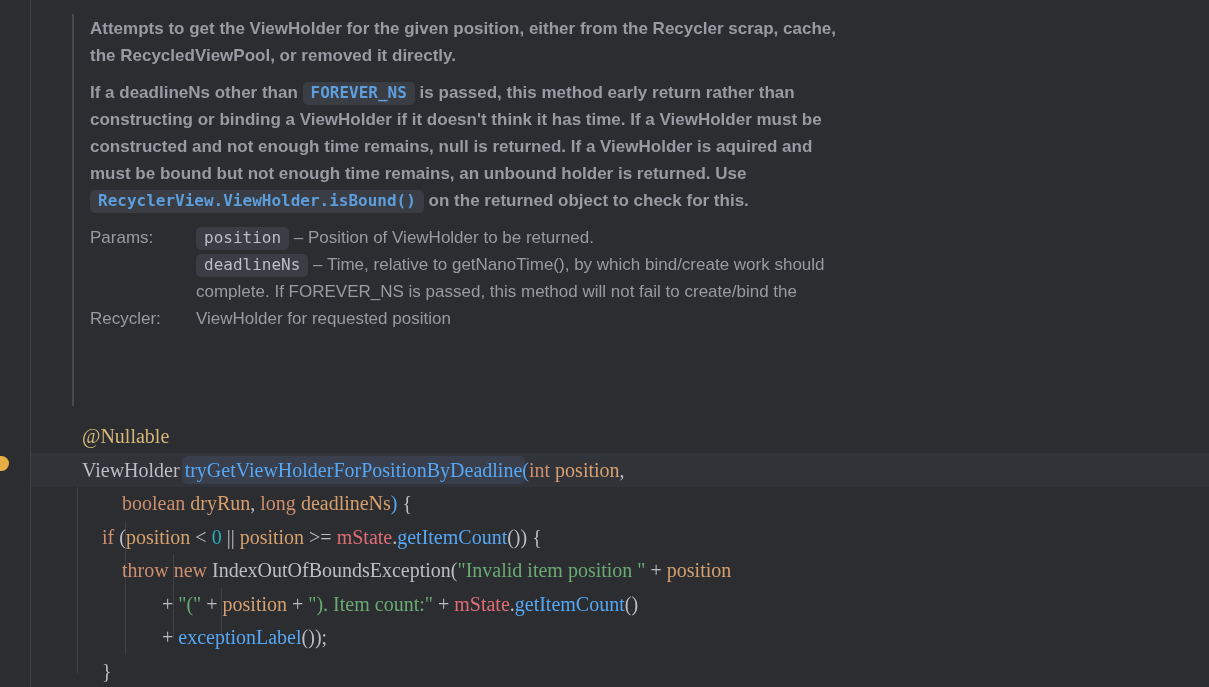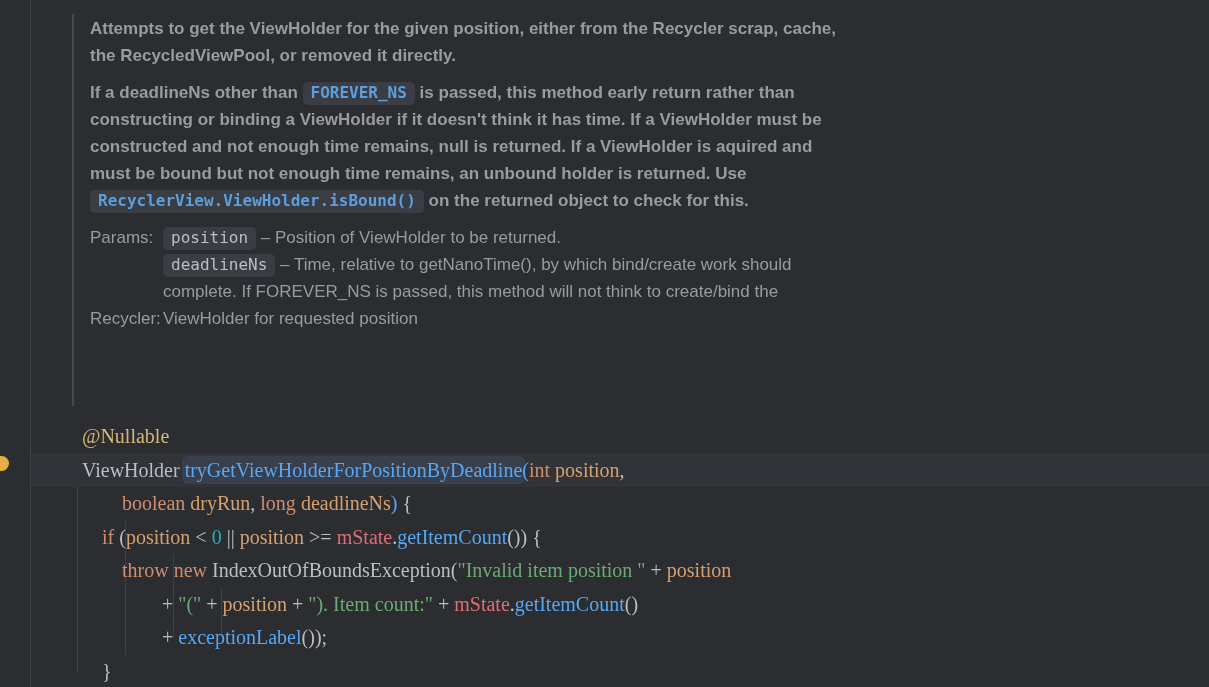--- a/index.html
+++ b/index.html
@@ -23,21 +23,21 @@
   }
   .doc-para{margin-bottom:10px;font-weight:bold;}
   .doc-line{white-space:pre-wrap;}
   .chip{
     display:inline-block;background:var(--chip-bg);border-radius:5px;
     padding:1px 8px 2px;font-family:"DejaVu Sans Mono",monospace;
     font-size:16px;line-height:20px;vertical-align:baseline;
   }
   .chip.blue{color:var(--chip-blue);}
   .chip.gray{color:var(--chip-gray);}
-  .doc-section{display:grid;grid-template-columns:73px 1fr;}
+  .doc-section{display:grid;grid-template-columns:73px 1fr;gap:33px;}
   .doc-label{color:var(--doc-text);}
   .caret-row{position:absolute;left:31px;right:0;top:453px;height:34px;background:var(--caret-row);}
   .ident-box{background:var(--ident-hl);border-radius:3px;box-shadow:0 0 0 3px var(--ident-hl);}
   .guide{position:absolute;width:1px;background:var(--guide);}
   .g1{left:77px;top:487px;height:186px;}
   .g2{left:125px;top:521px;height:134px;}
   .g3{left:173px;top:554px;height:84px;}
   .g4{left:221px;top:588px;height:50px;}
   .code{
     position:absolute;left:82px;top:420px;width:1130px;
@@ -85,21 +85,21 @@
           <div class="doc-line"><span>constructed and not enough time remains, null is returned. If a ViewHolder is aquired and</span></div>
           <div class="doc-line"><span>must be bound but not enough time remains, an unbound holder is returned. Use</span></div>
           <div class="doc-line"><span class="chip blue">RecyclerView.ViewHolder.isBound()</span><span> on the returned object to check for this.</span></div>
         </div>
       </div>
     <div class="doc-section">
       <div class="doc-label">Params:</div>
       <div id="params-content">
           <div class="doc-line"><span class="chip gray">position</span><span> – Position of ViewHolder to be returned.</span></div>
           <div class="doc-line"><span class="chip gray">deadlineNs</span><span> – Time, relative to getNanoTime(), by which bind/create work should</span></div>
-          <div class="doc-line"><span>complete. If FOREVER_NS is passed, this method will not think to create/bind the</span></div>
+          <div class="doc-line"><span>complete. If FOREVER_NS is passed, this method will not fail to create/bind the</span></div>
         </div>
     </div>
     <div class="doc-section">
       <div class="doc-label">Recycler:</div>
       <div id="returns-content">
           <div class="doc-line"><span>ViewHolder for requested position</span></div>
         </div>
     </div>
   </div>
 

